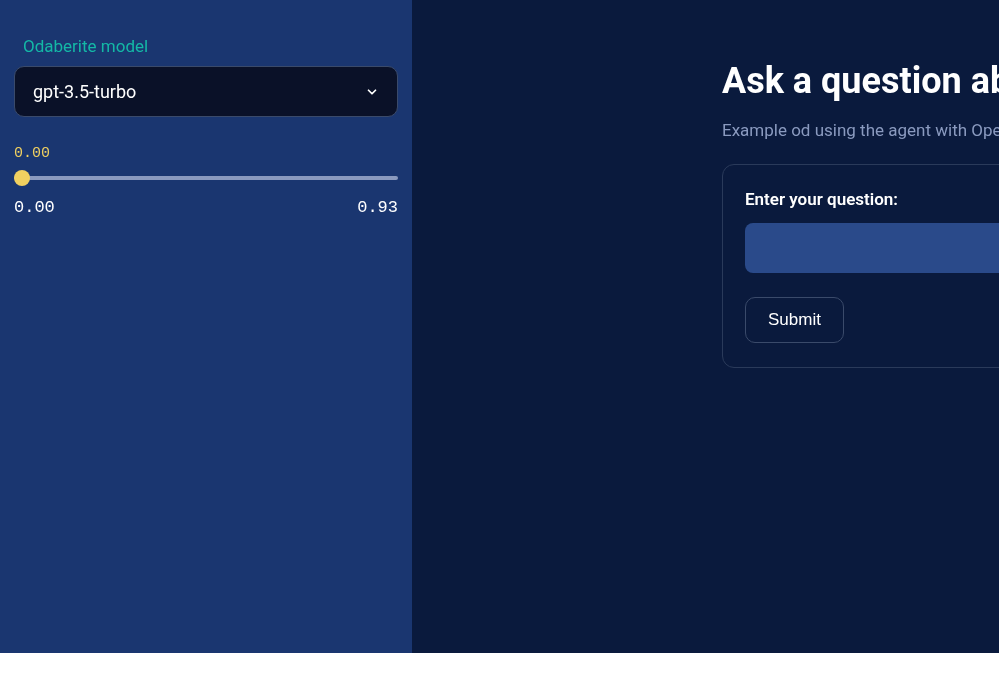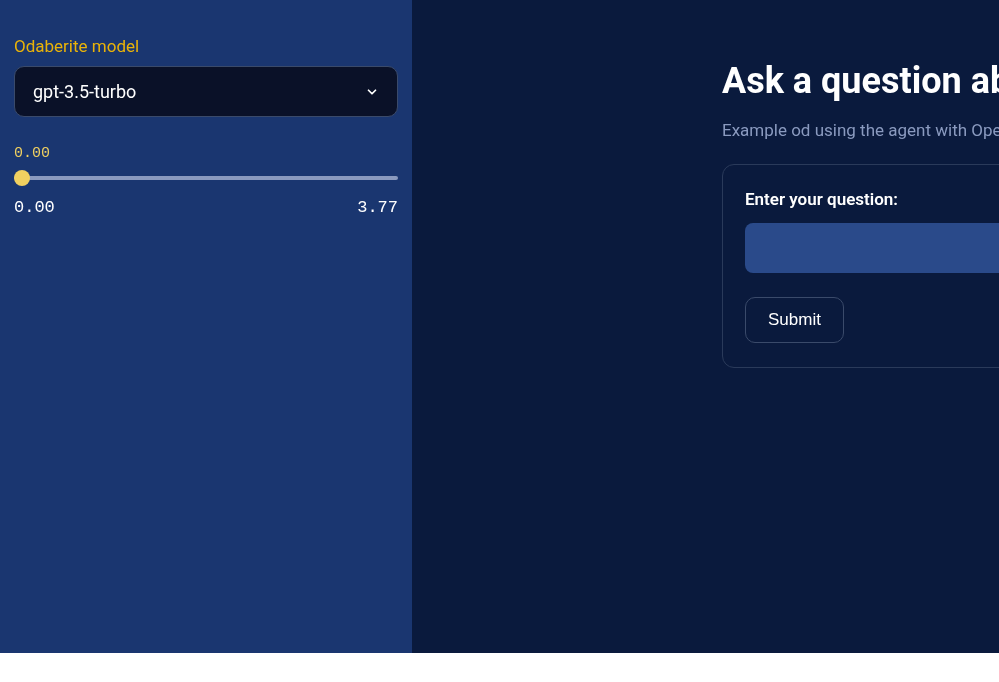--- a/index.html
+++ b/index.html
@@ -28,23 +28,24 @@
       background: #0a1a3d;
       height: 653px;
       padding: 60px 0 0 0;
       overflow: hidden;
     }
     .main-inner {
       padding-left: 310px;
     }
     .label {
       font-size: 17px;
-      color: #eab308;
+      color: #14b8a6;
       margin-bottom: 10px;
       margin-top: 22px;
+      margin-left: 9px;
     }
     .label:first-child {
       margin-top: 22px;
     }
     .select-wrapper {
       position: relative;
       width: 100%;
     }
     .select {
       width: 100%;
@@ -192,21 +193,21 @@
 
       <div class="temp-section">
         <div class="temp-value">0.00</div>
         <div class="slider-wrapper">
           <div class="slider-track">
             <div class="slider-thumb" style="left:8px;"></div>
           </div>
         </div>
         <div class="slider-range">
           <span>0.00</span>
-          <span>3.77</span>
+          <span>0.93</span>
         </div>
       </div>
     </aside>
 
     <main class="main">
       <div class="main-inner">
         <h1 class="heading">Ask a question abo</h1>
         <p class="subtitle">Example od using the agent with Open</p>
         <div class="form-card">
           <div class="form-label">Enter your question:</div>

